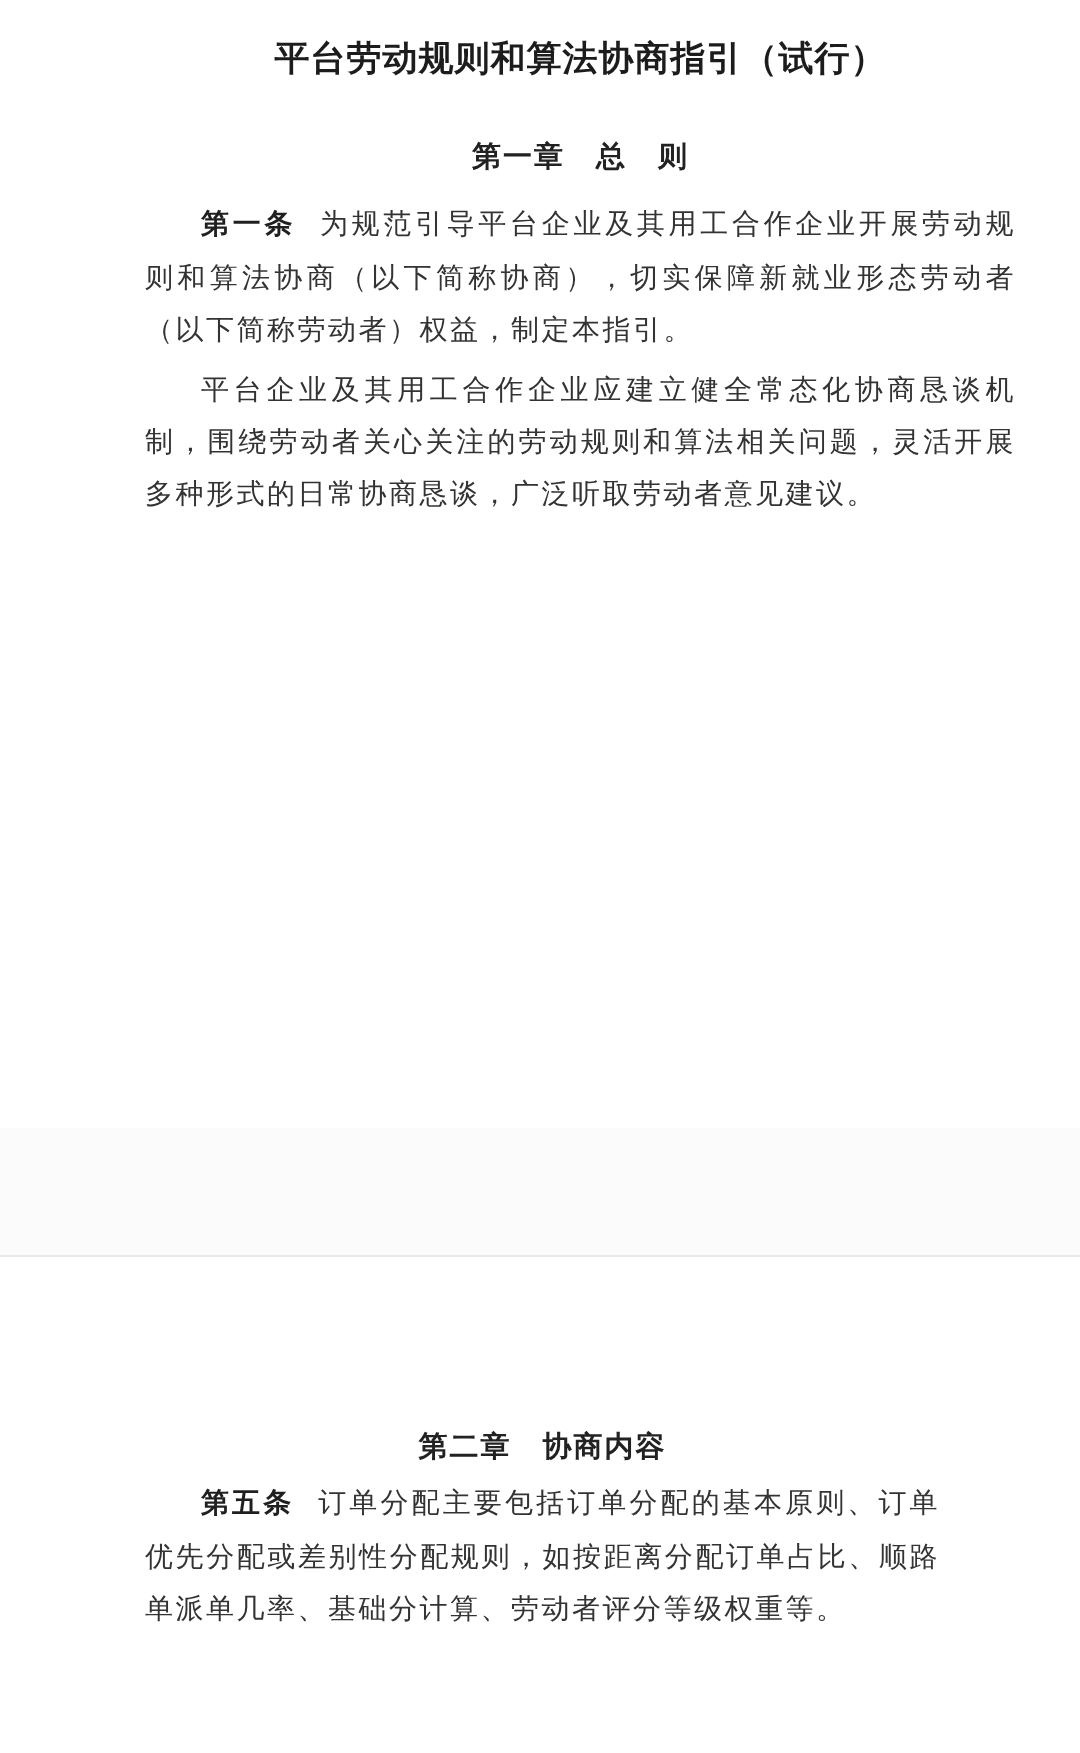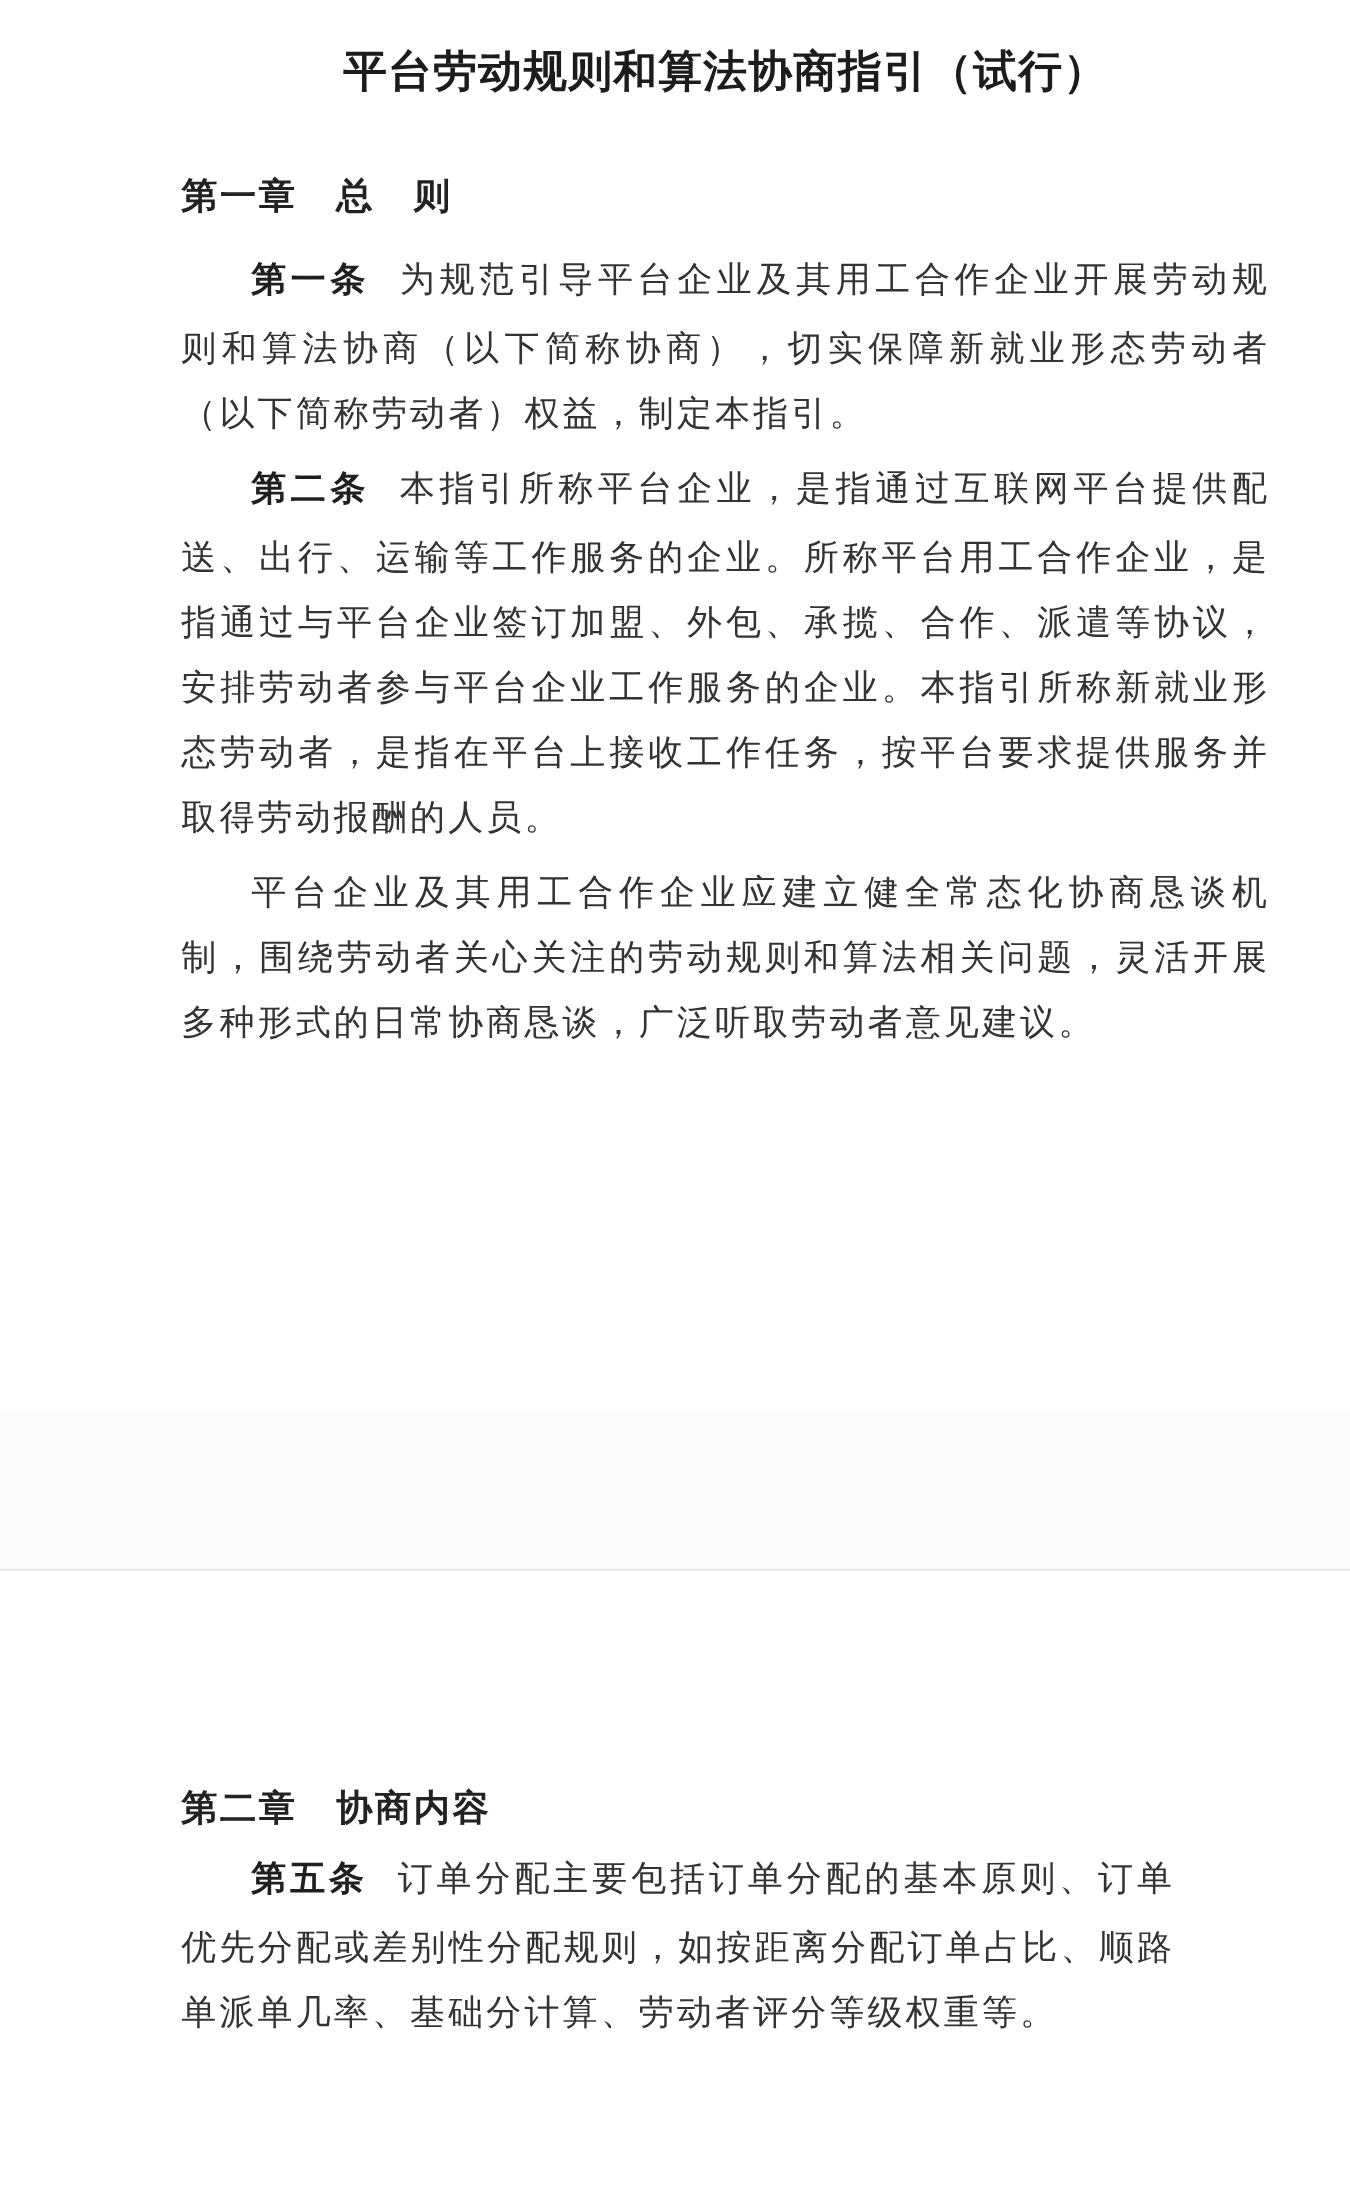--- a/index.html
+++ b/index.html
@@ -45,20 +45,21 @@
     text-align: center;
     letter-spacing: 1px;
     color: #1c1c1c;
   }
   .chapter-heading {
     margin: 56px 0 0 0;
     font-family: "DejaVu Sans", "Liberation Sans", sans-serif;
     font-weight: 700;
     font-size: 29px;
     line-height: 40px;
+    text-align: center;
     letter-spacing: 2px;
     color: #222222;
   }
   .page-2 .chapter-heading {
     margin-top: 16px;
     line-height: 42px;
   }
   .body-text {
     margin-top: 22px;
   }
@@ -97,23 +98,20 @@
   <section class="page page-1">
     <h1 class="doc-title">平台劳动规则和算法协商指引（试行）</h1>
 
     <h2 class="chapter-heading">第一章　总　则</h2>
 
     <div class="body-text">
       <p class="para">
         <b class="article-label">第一条</b><span>为规范引导平台企业及其用工合作企业开展劳动规则和算法协商（以下简称协商），切实保障新就业形态劳动者（以下简称劳动者）权益，制定本指引。</span>
       </p>
       <p class="para">
-        <b class="article-label">第二条</b><span>本指引所称平台企业，是指通过互联网平台提供配送、出行、运输等工作服务的企业。所称平台用工合作企业，是指通过与平台企业签订加盟、外包、承揽、合作、派遣等协议，安排劳动者参与平台企业工作服务的企业。本指引所称新就业形态劳动者，是指在平台上接收工作任务，按平台要求提供服务并取得劳动报酬的人员。</span>
-      </p>
-      <p class="para">
         <span>平台企业及其用工合作企业应建立健全常态化协商恳谈机制，围绕劳动者关心关注的劳动规则和算法相关问题，灵活开展多种形式的日常协商恳谈，广泛听取劳动者意见建议。</span>
       </p>
     </div>
   </section>
 
   <div class="page-gap"></div>
 
   <section class="page page-2">
     <h2 class="chapter-heading">第二章　协商内容</h2>
 

